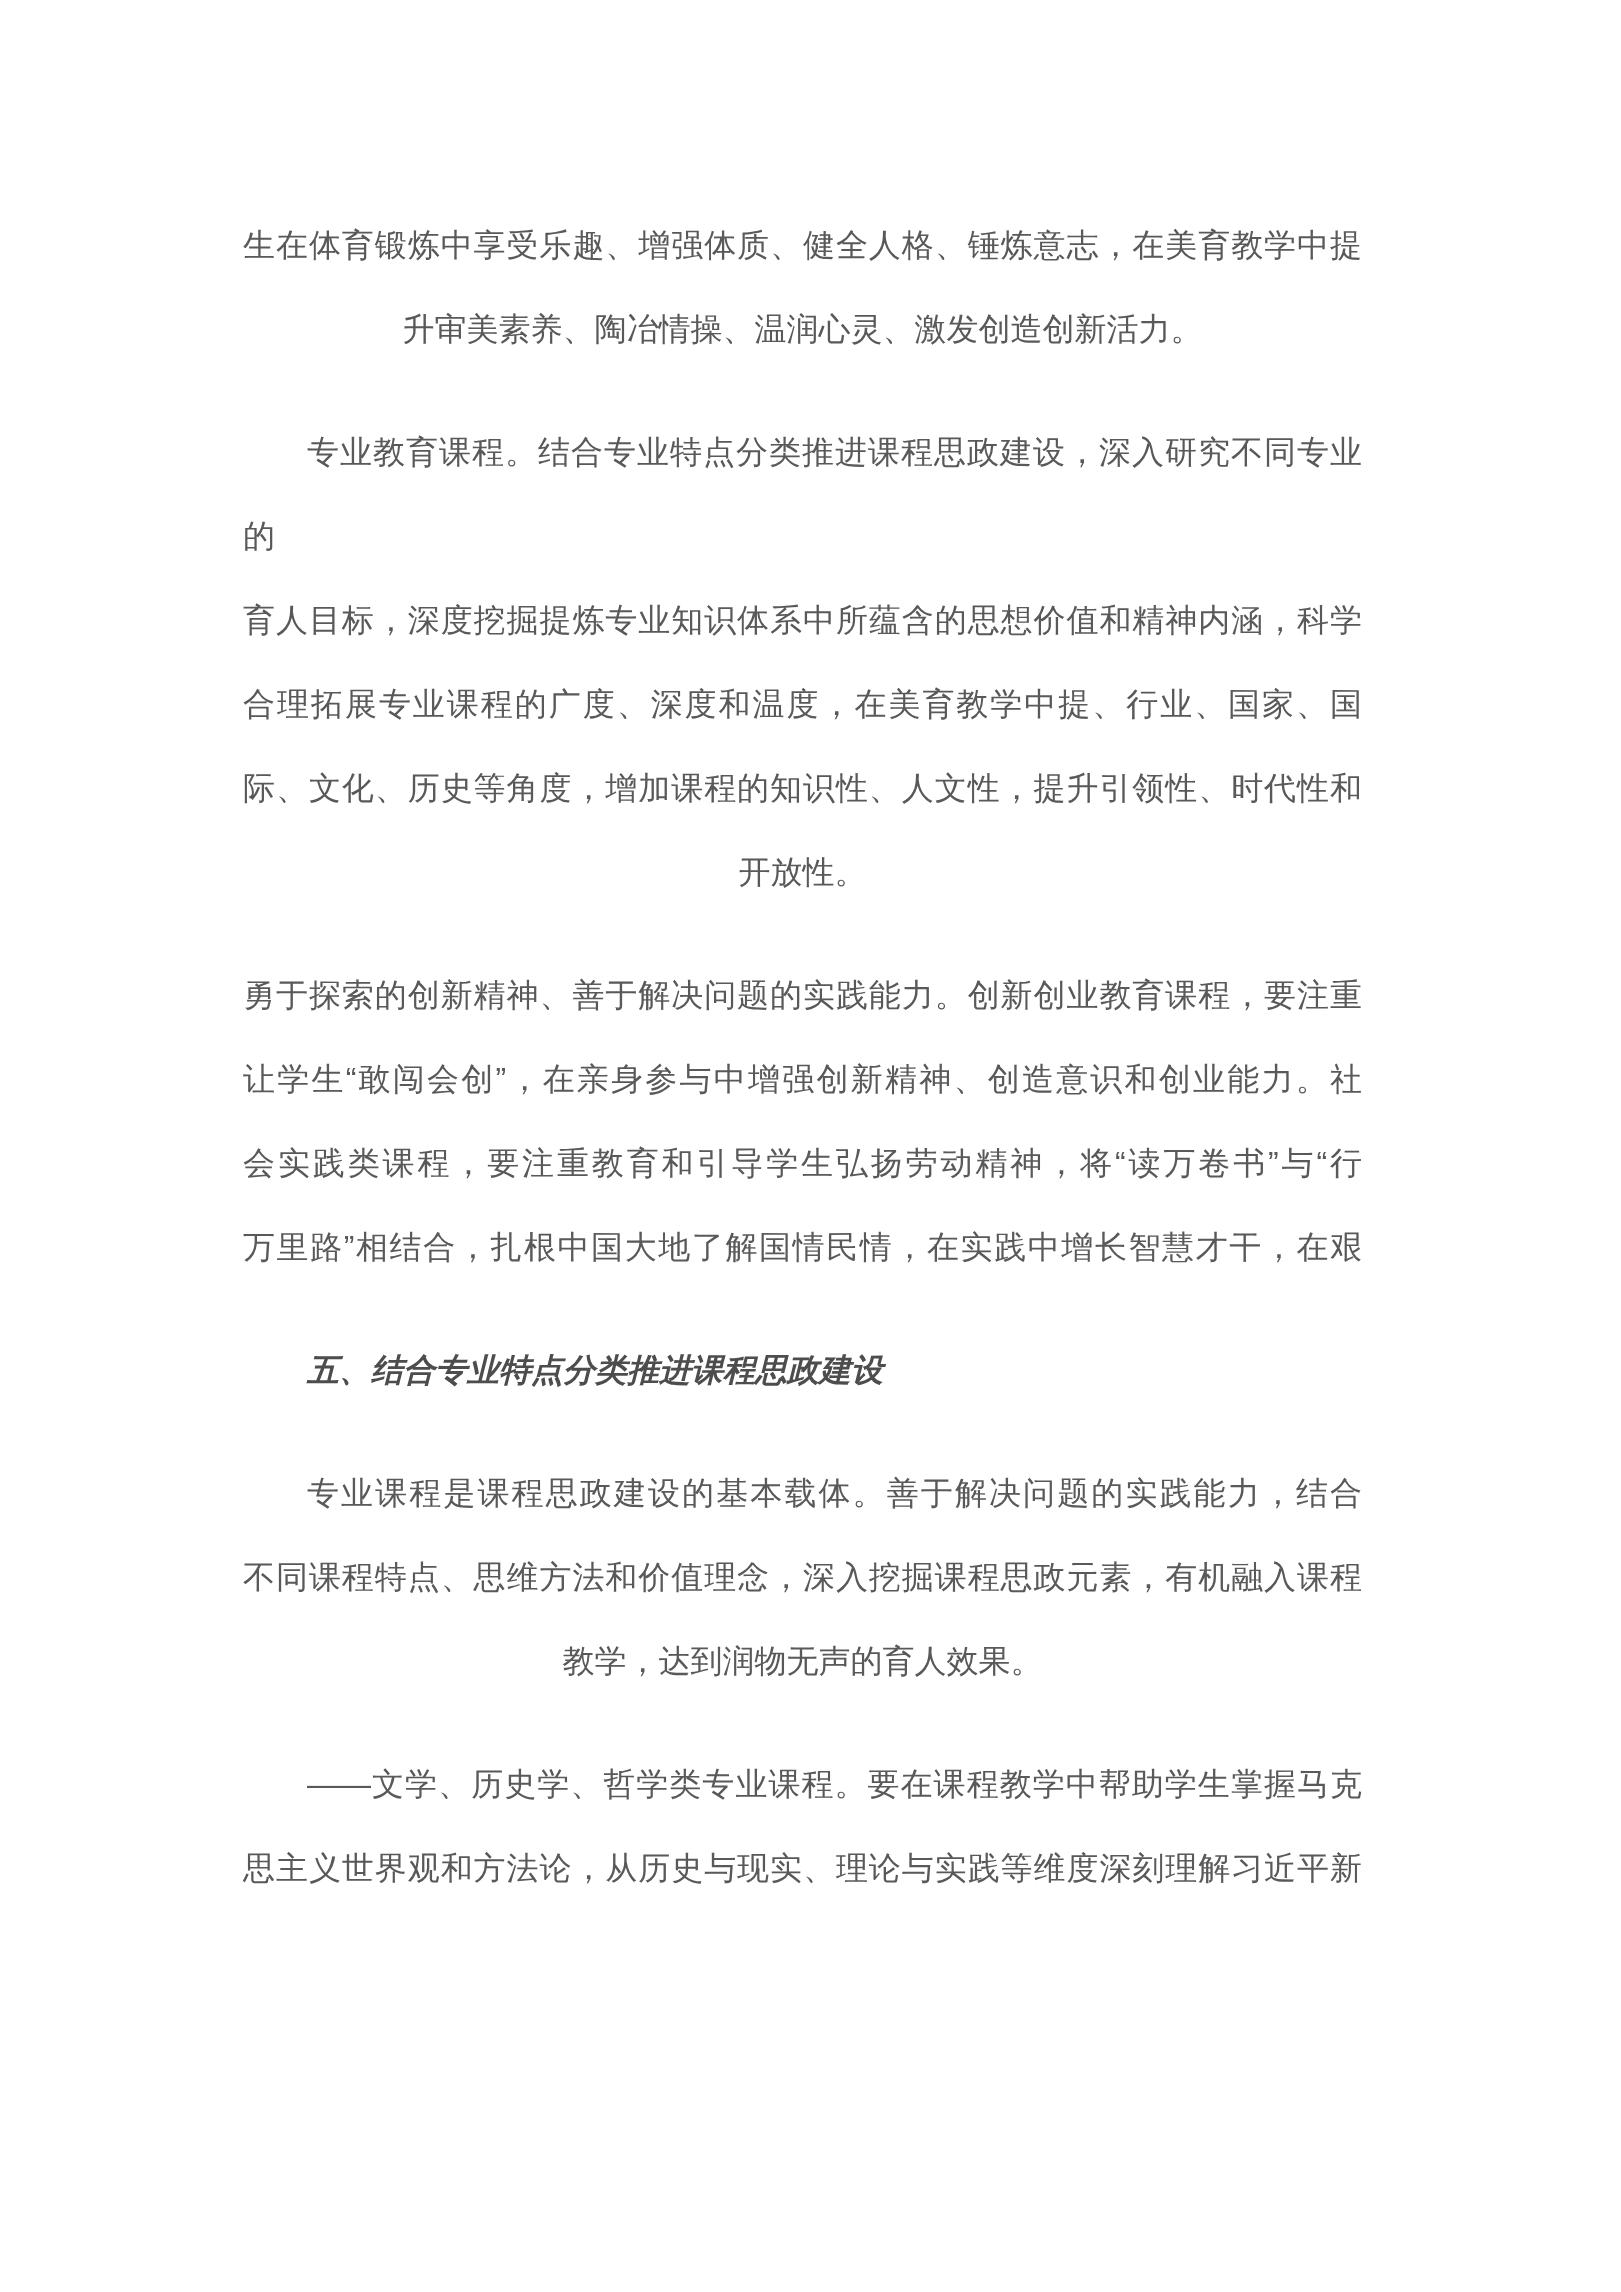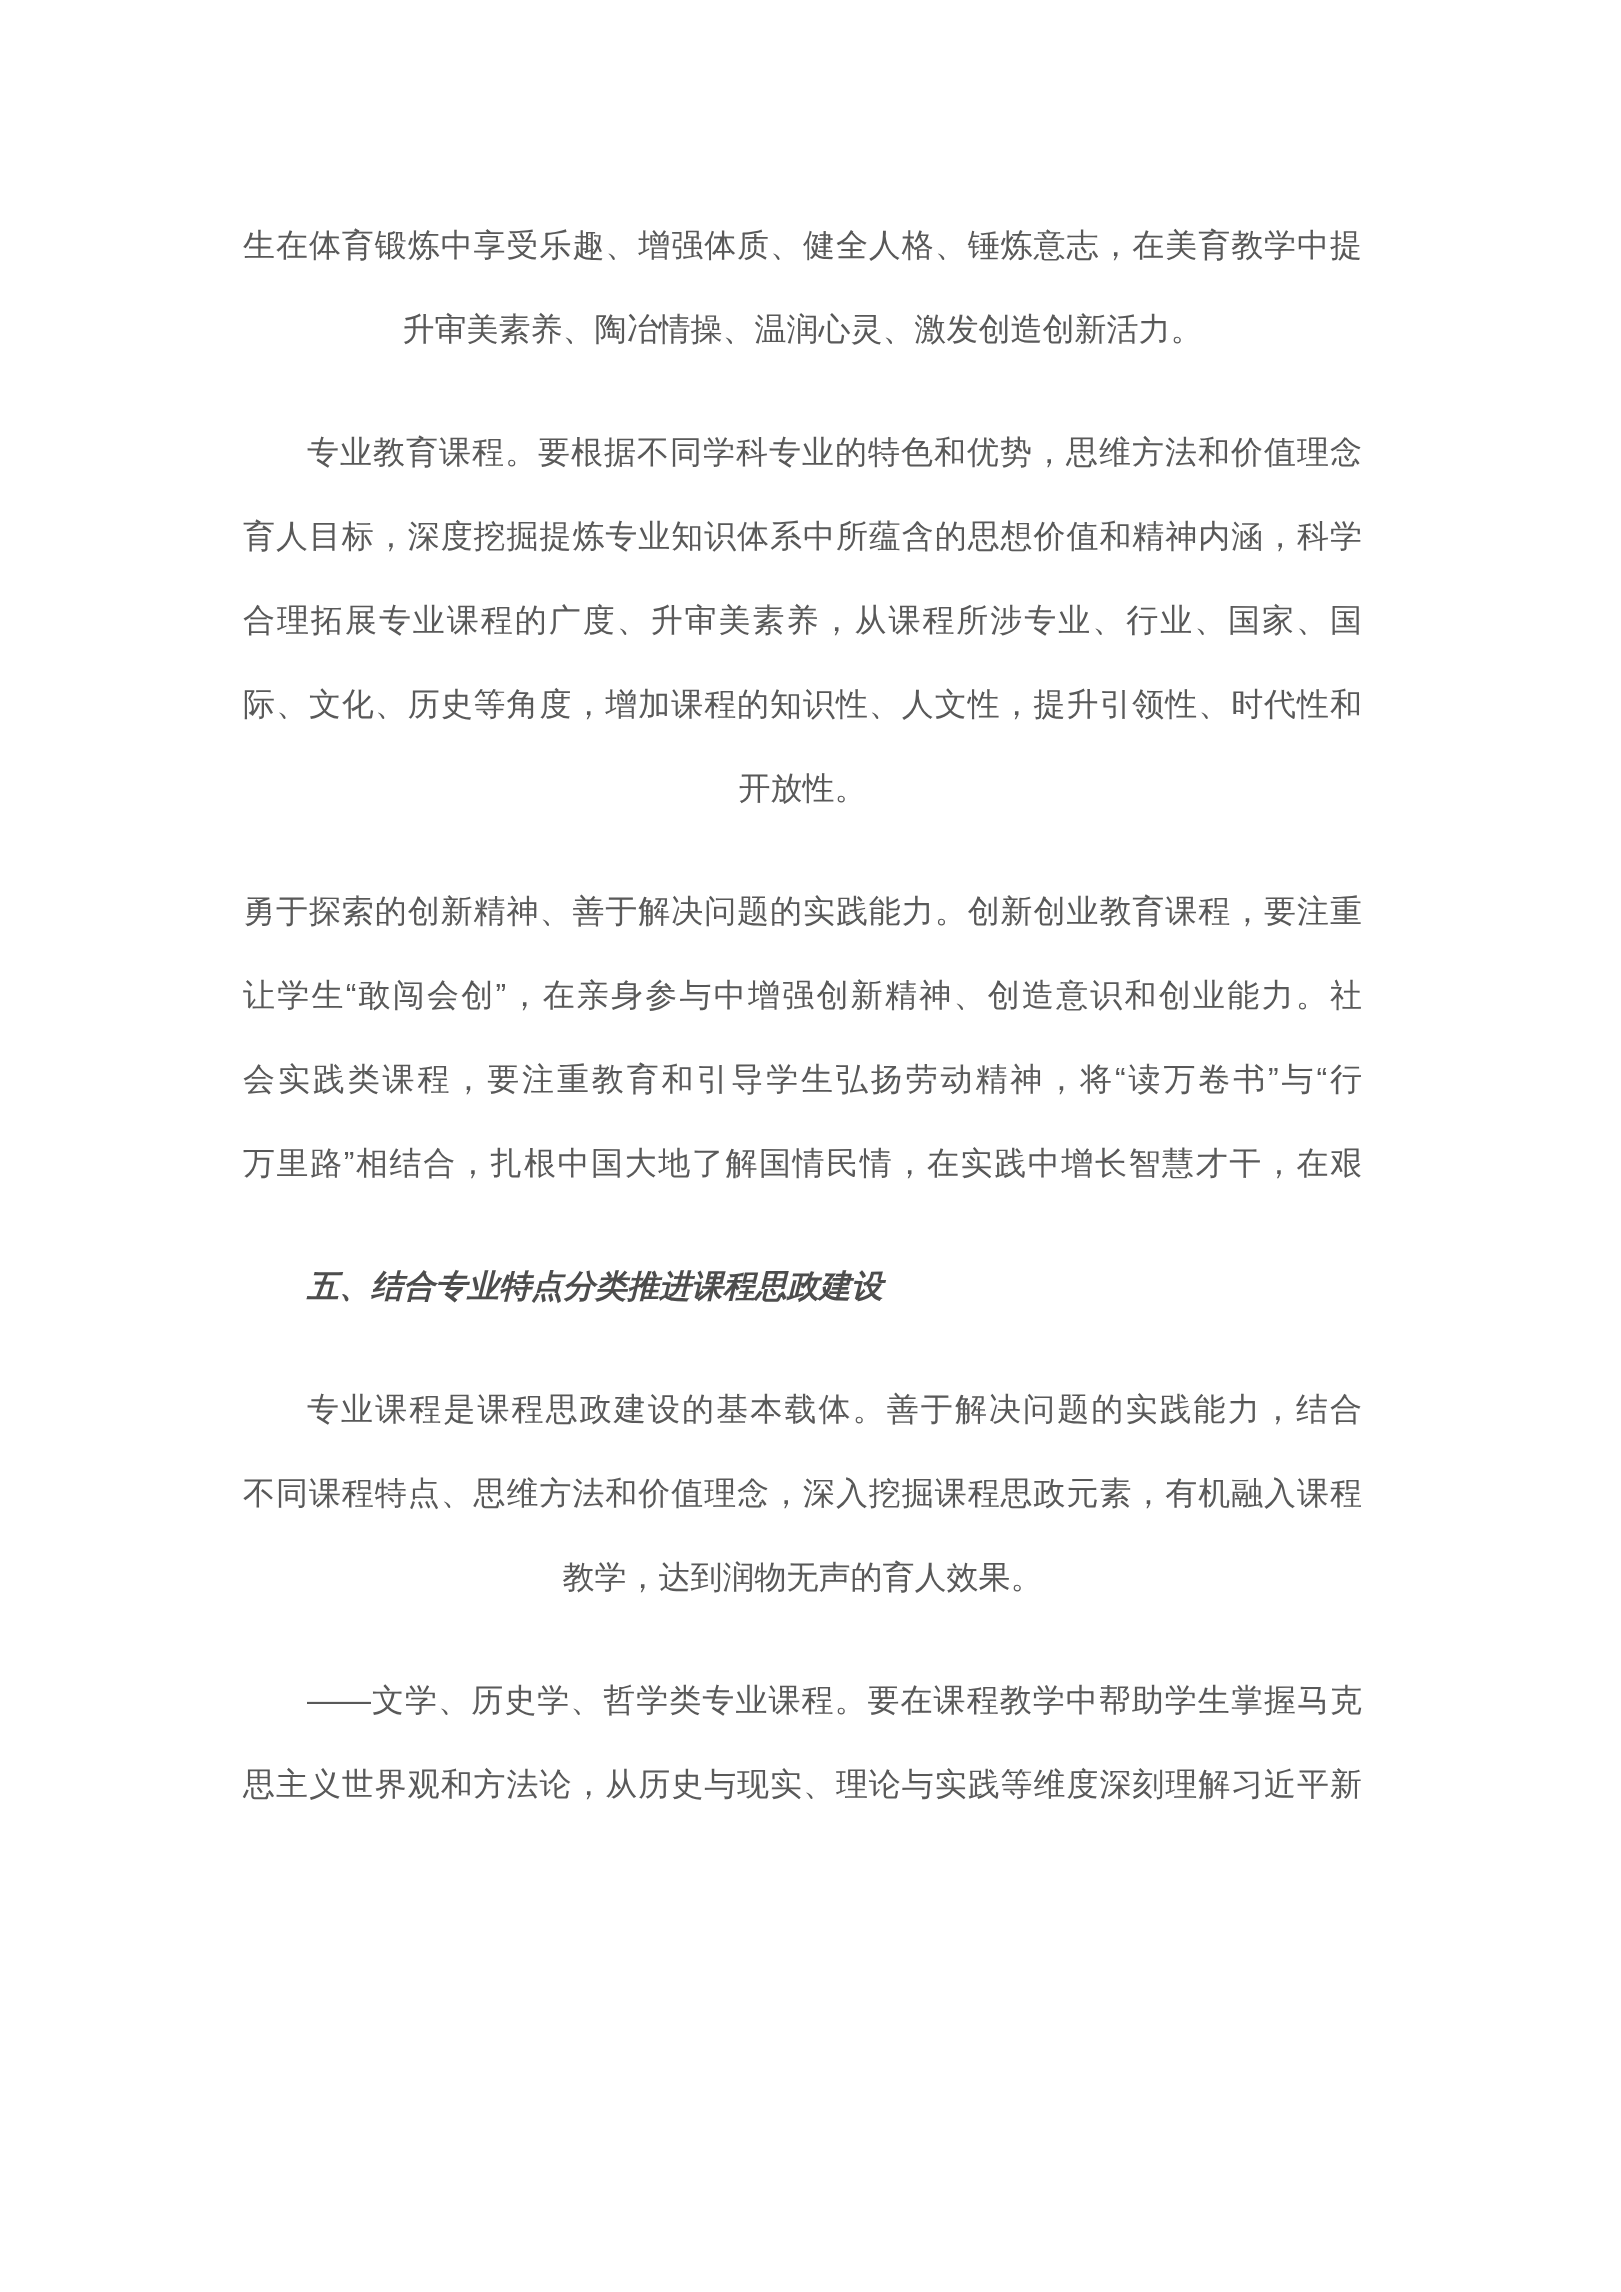--- a/index.html
+++ b/index.html
@@ -46,23 +46,23 @@
 <body>
 
 <div class="page">
 
   <div class="para">
     <div class="line">生在体育锻炼中享受乐趣、增强体质、健全人格、锤炼意志，在美育教学中提</div>
     <div class="line end">升审美素养、陶冶情操、温润心灵、激发创造创新活力。</div>
   </div>
 
   <div class="para">
-    <div class="line indent">专业教育课程。要根据不同学科专业的特色和优势，思维方法和价值理念</div>
+    <div class="line indent">专业教育课程。结合专业特点分类推进课程思政建设，深入研究不同专业的</div>
     <div class="line">育人目标，深度挖掘提炼专业知识体系中所蕴含的思想价值和精神内涵，科学</div>
-    <div class="line">合理拓展专业课程的广度、升审美素养，从课程所涉专业、行业、国家、国</div>
+    <div class="line">合理拓展专业课程的广度、深度和温度，在美育教学中提、行业、国家、国</div>
     <div class="line">际、文化、历史等角度，增加课程的知识性、人文性，提升引领性、时代性和</div>
     <div class="line end">开放性。</div>
   </div>
 
   <div class="para">
     <div class="line">勇于探索的创新精神、善于解决问题的实践能力。创新创业教育课程，要注重</div>
     <div class="line">让学生“敢闯会创”，在亲身参与中增强创新精神、创造意识和创业能力。社</div>
     <div class="line">会实践类课程，要注重教育和引导学生弘扬劳动精神，将“读万卷书”与“行</div>
     <div class="line">万里路”相结合，扎根中国大地了解国情民情，在实践中增长智慧才干，在艰</div>
   </div>

